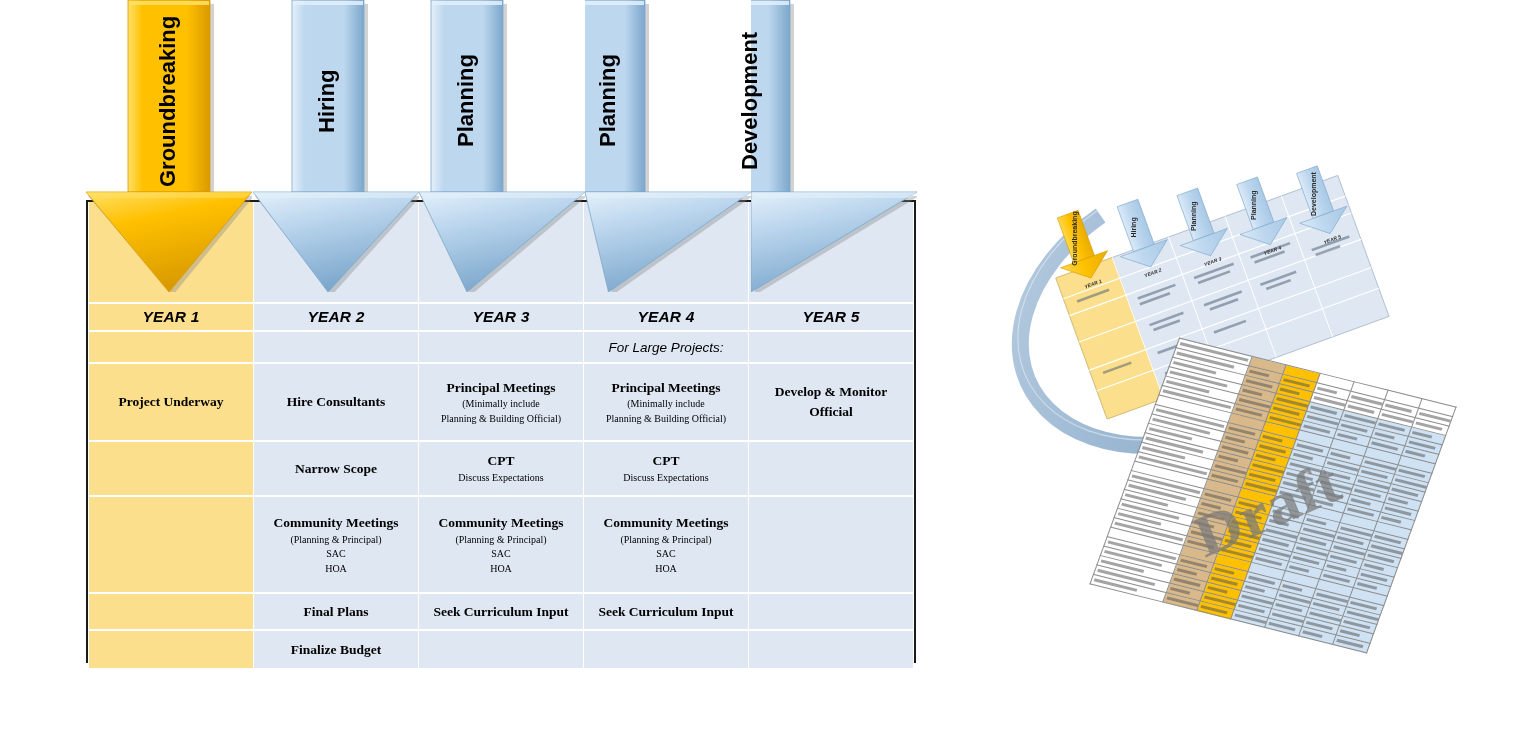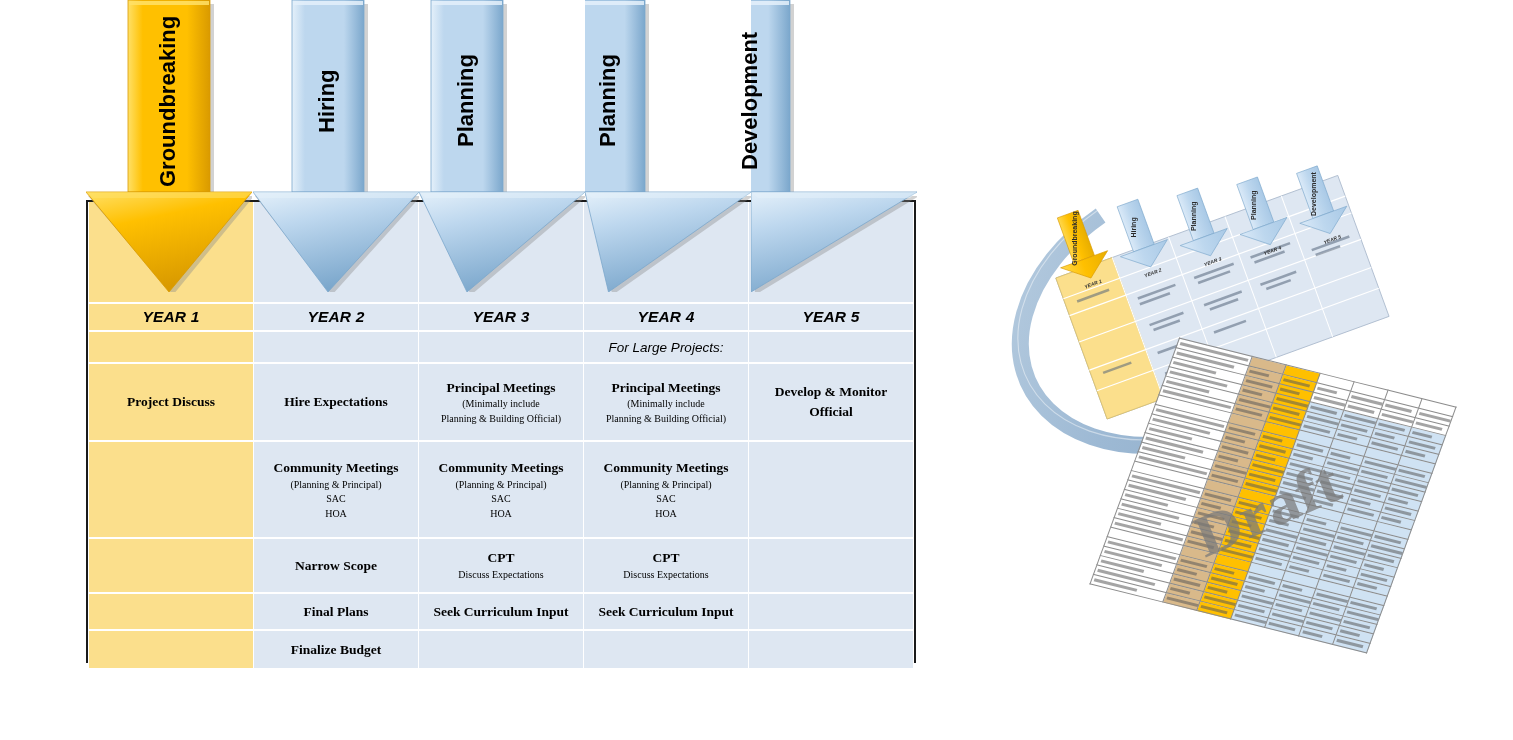--- a/index.html
+++ b/index.html
@@ -125,26 +125,26 @@
           <td></td>
           <td>
             <span class="note">For Large Projects:</span>
           </td>
           <td></td>
         </tr>
 
       <tr style="height: 78px;">
             <td class="y1">
               <div class="cellwrap">
-                <div class="b">Project Discuss</div>
-              </div>
-            </td>
-            <td>
-              <div class="cellwrap">
-                <div class="b">Hire Expectations</div>
+                <div class="b">Project Underway</div>
+              </div>
+            </td>
+            <td>
+              <div class="cellwrap">
+                <div class="b">Hire Consultants</div>
               </div>
             </td>
             <td>
               <div class="cellwrap">
                 <div class="b">Principal Meetings</div>
                 <div class="n">(Minimally include</div>
                 <div class="n">Planning &amp; Building Official)</div>
               </div>
             </td>
             <td>
@@ -152,20 +152,45 @@
                 <div class="b">Principal Meetings</div>
                 <div class="n">(Minimally include</div>
                 <div class="n">Planning &amp; Building Official)</div>
               </div>
             </td>
             <td>
               <div class="cellwrap">
                 <div class="b">Develop &amp; Monitor</div>
                 <div class="b">Official</div>
               </div>
+            </td>
+          </tr>
+          <tr style="height: 55px;">
+            <td class="y1">
+              <div class="cellwrap"></div>
+            </td>
+            <td>
+              <div class="cellwrap">
+                <div class="b">Narrow Scope</div>
+              </div>
+            </td>
+            <td>
+              <div class="cellwrap">
+                <div class="b">CPT</div>
+                <div class="n">Discuss Expectations</div>
+              </div>
+            </td>
+            <td>
+              <div class="cellwrap">
+                <div class="b">CPT</div>
+                <div class="n">Discuss Expectations</div>
+              </div>
+            </td>
+            <td>
+              <div class="cellwrap"></div>
             </td>
           </tr>
           <tr style="height: 97px;">
             <td class="y1">
               <div class="cellwrap"></div>
             </td>
             <td>
               <div class="cellwrap">
                 <div class="b">Community Meetings</div>
                 <div class="n">(Planning &amp; Principal)</div>
@@ -180,45 +205,20 @@
                 <div class="n">SAC</div>
                 <div class="n">HOA</div>
               </div>
             </td>
             <td>
               <div class="cellwrap">
                 <div class="b">Community Meetings</div>
                 <div class="n">(Planning &amp; Principal)</div>
                 <div class="n">SAC</div>
                 <div class="n">HOA</div>
-              </div>
-            </td>
-            <td>
-              <div class="cellwrap"></div>
-            </td>
-          </tr>
-          <tr style="height: 55px;">
-            <td class="y1">
-              <div class="cellwrap"></div>
-            </td>
-            <td>
-              <div class="cellwrap">
-                <div class="b">Narrow Scope</div>
-              </div>
-            </td>
-            <td>
-              <div class="cellwrap">
-                <div class="b">CPT</div>
-                <div class="n">Discuss Expectations</div>
-              </div>
-            </td>
-            <td>
-              <div class="cellwrap">
-                <div class="b">CPT</div>
-                <div class="n">Discuss Expectations</div>
               </div>
             </td>
             <td>
               <div class="cellwrap"></div>
             </td>
           </tr>
           <tr style="height: 37px;">
             <td class="y1">
               <div class="cellwrap"></div>
             </td>

